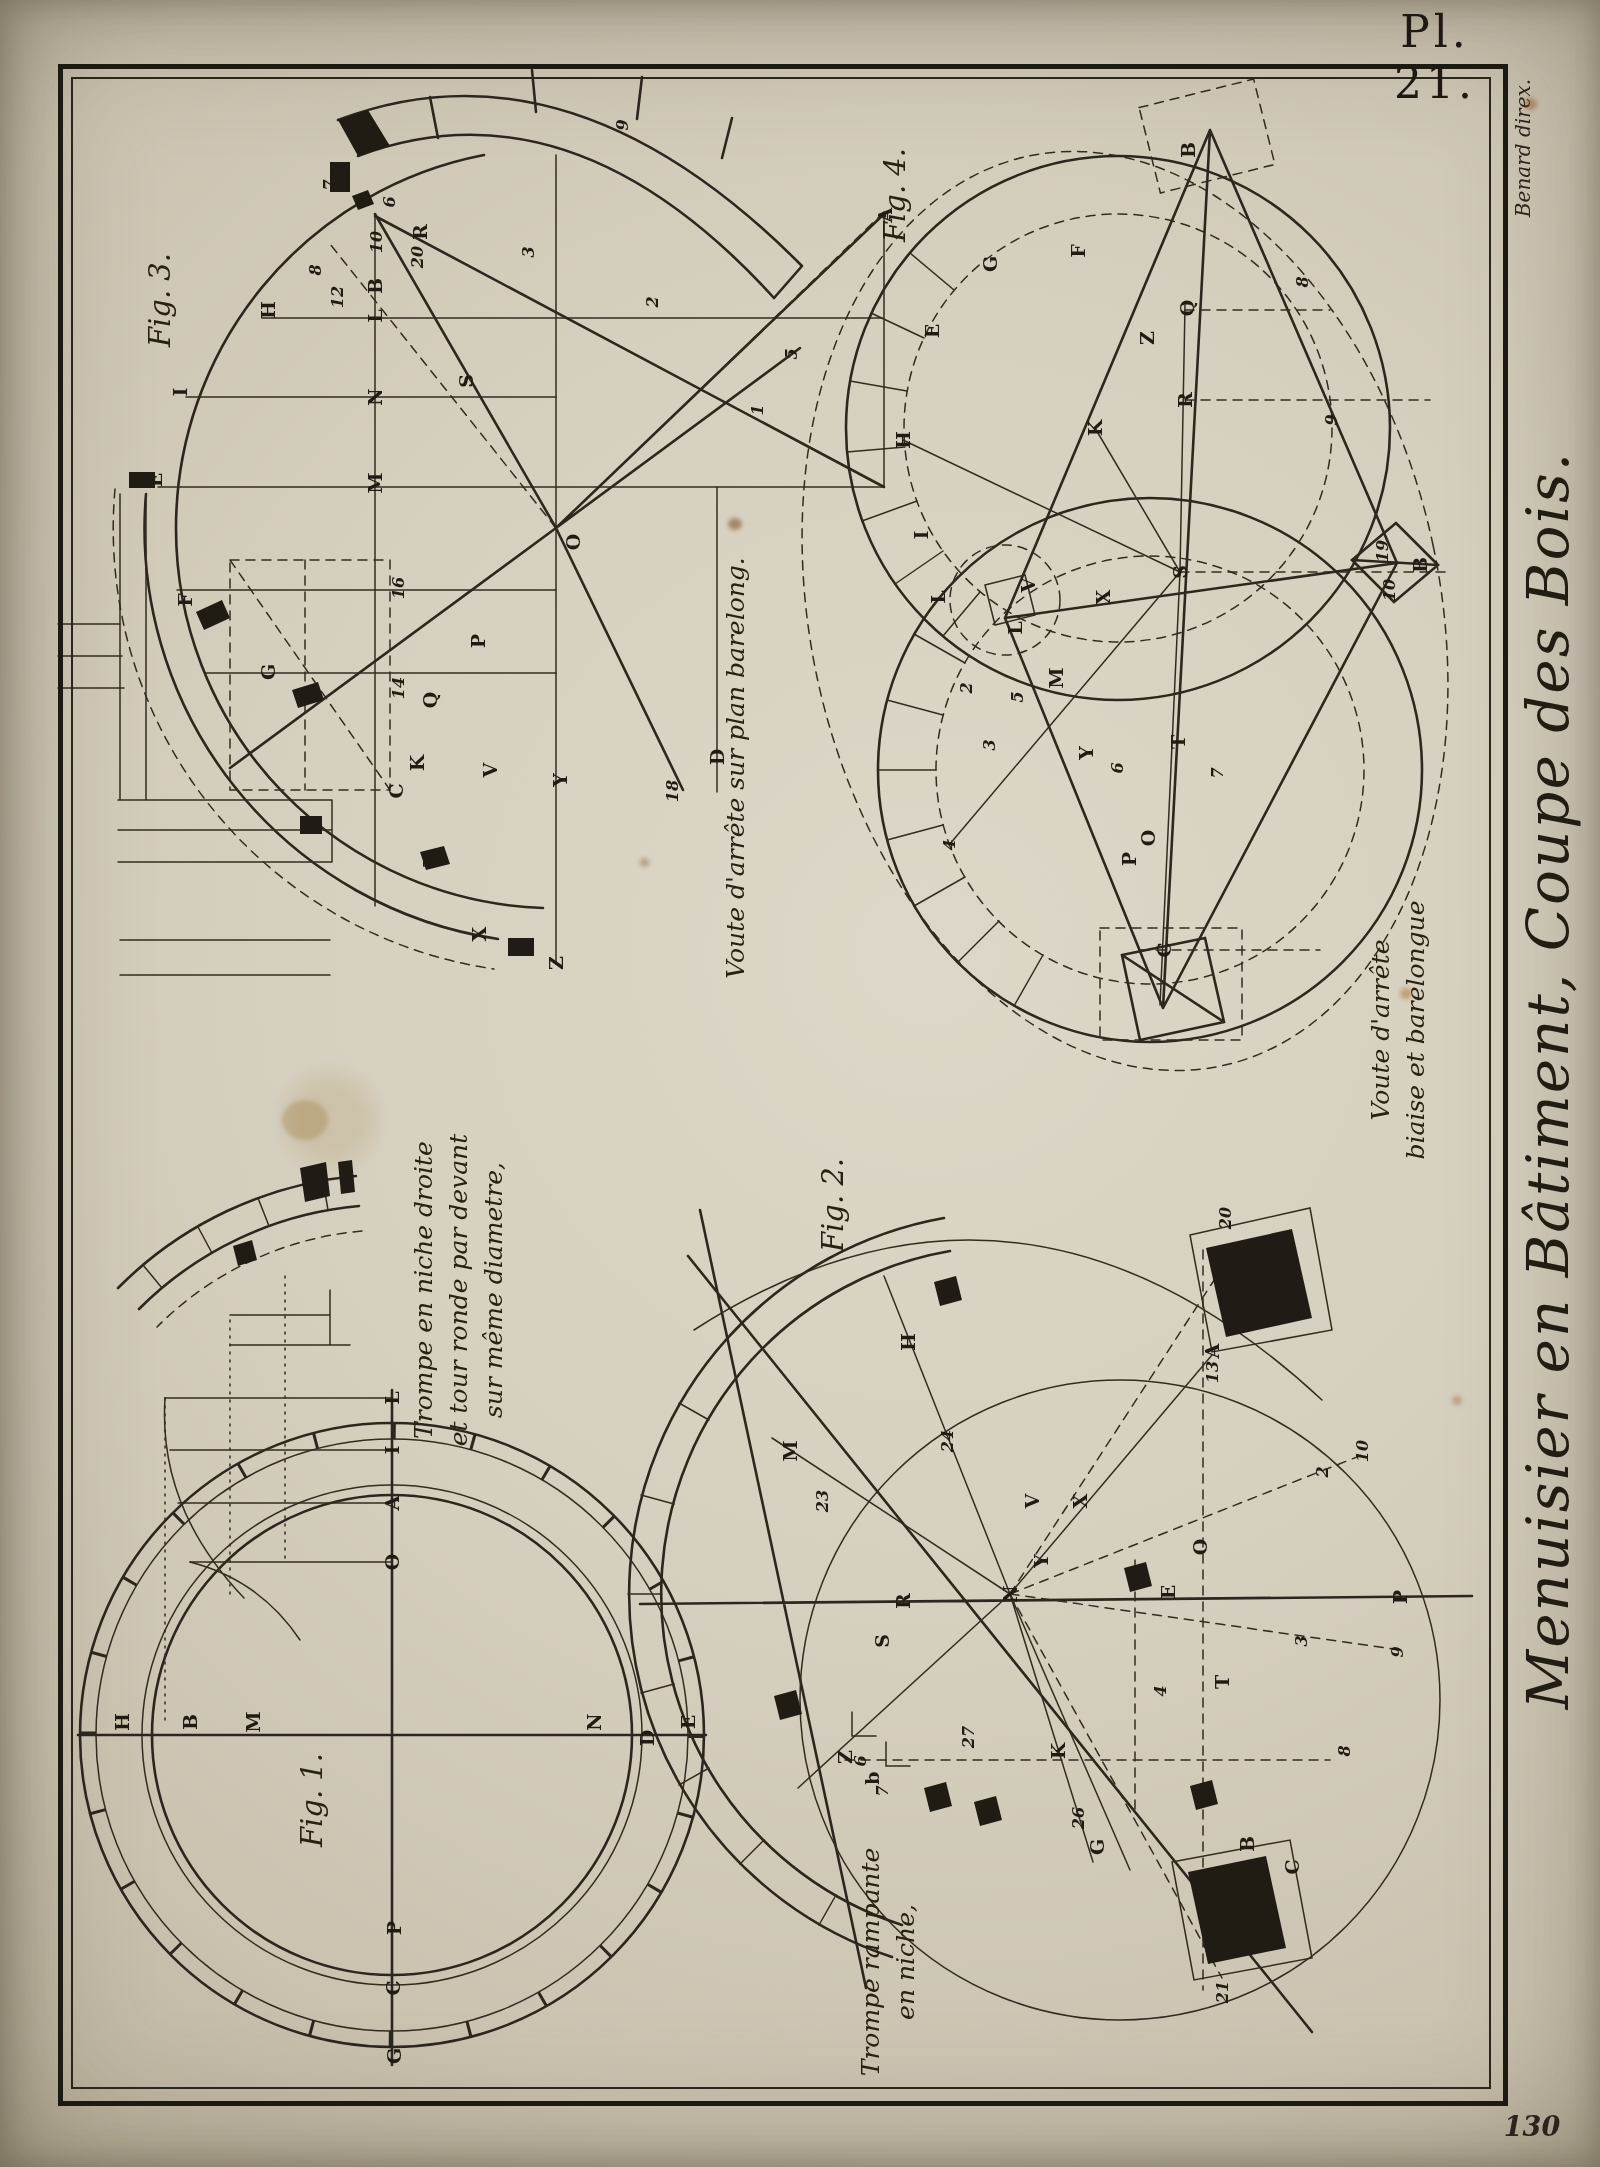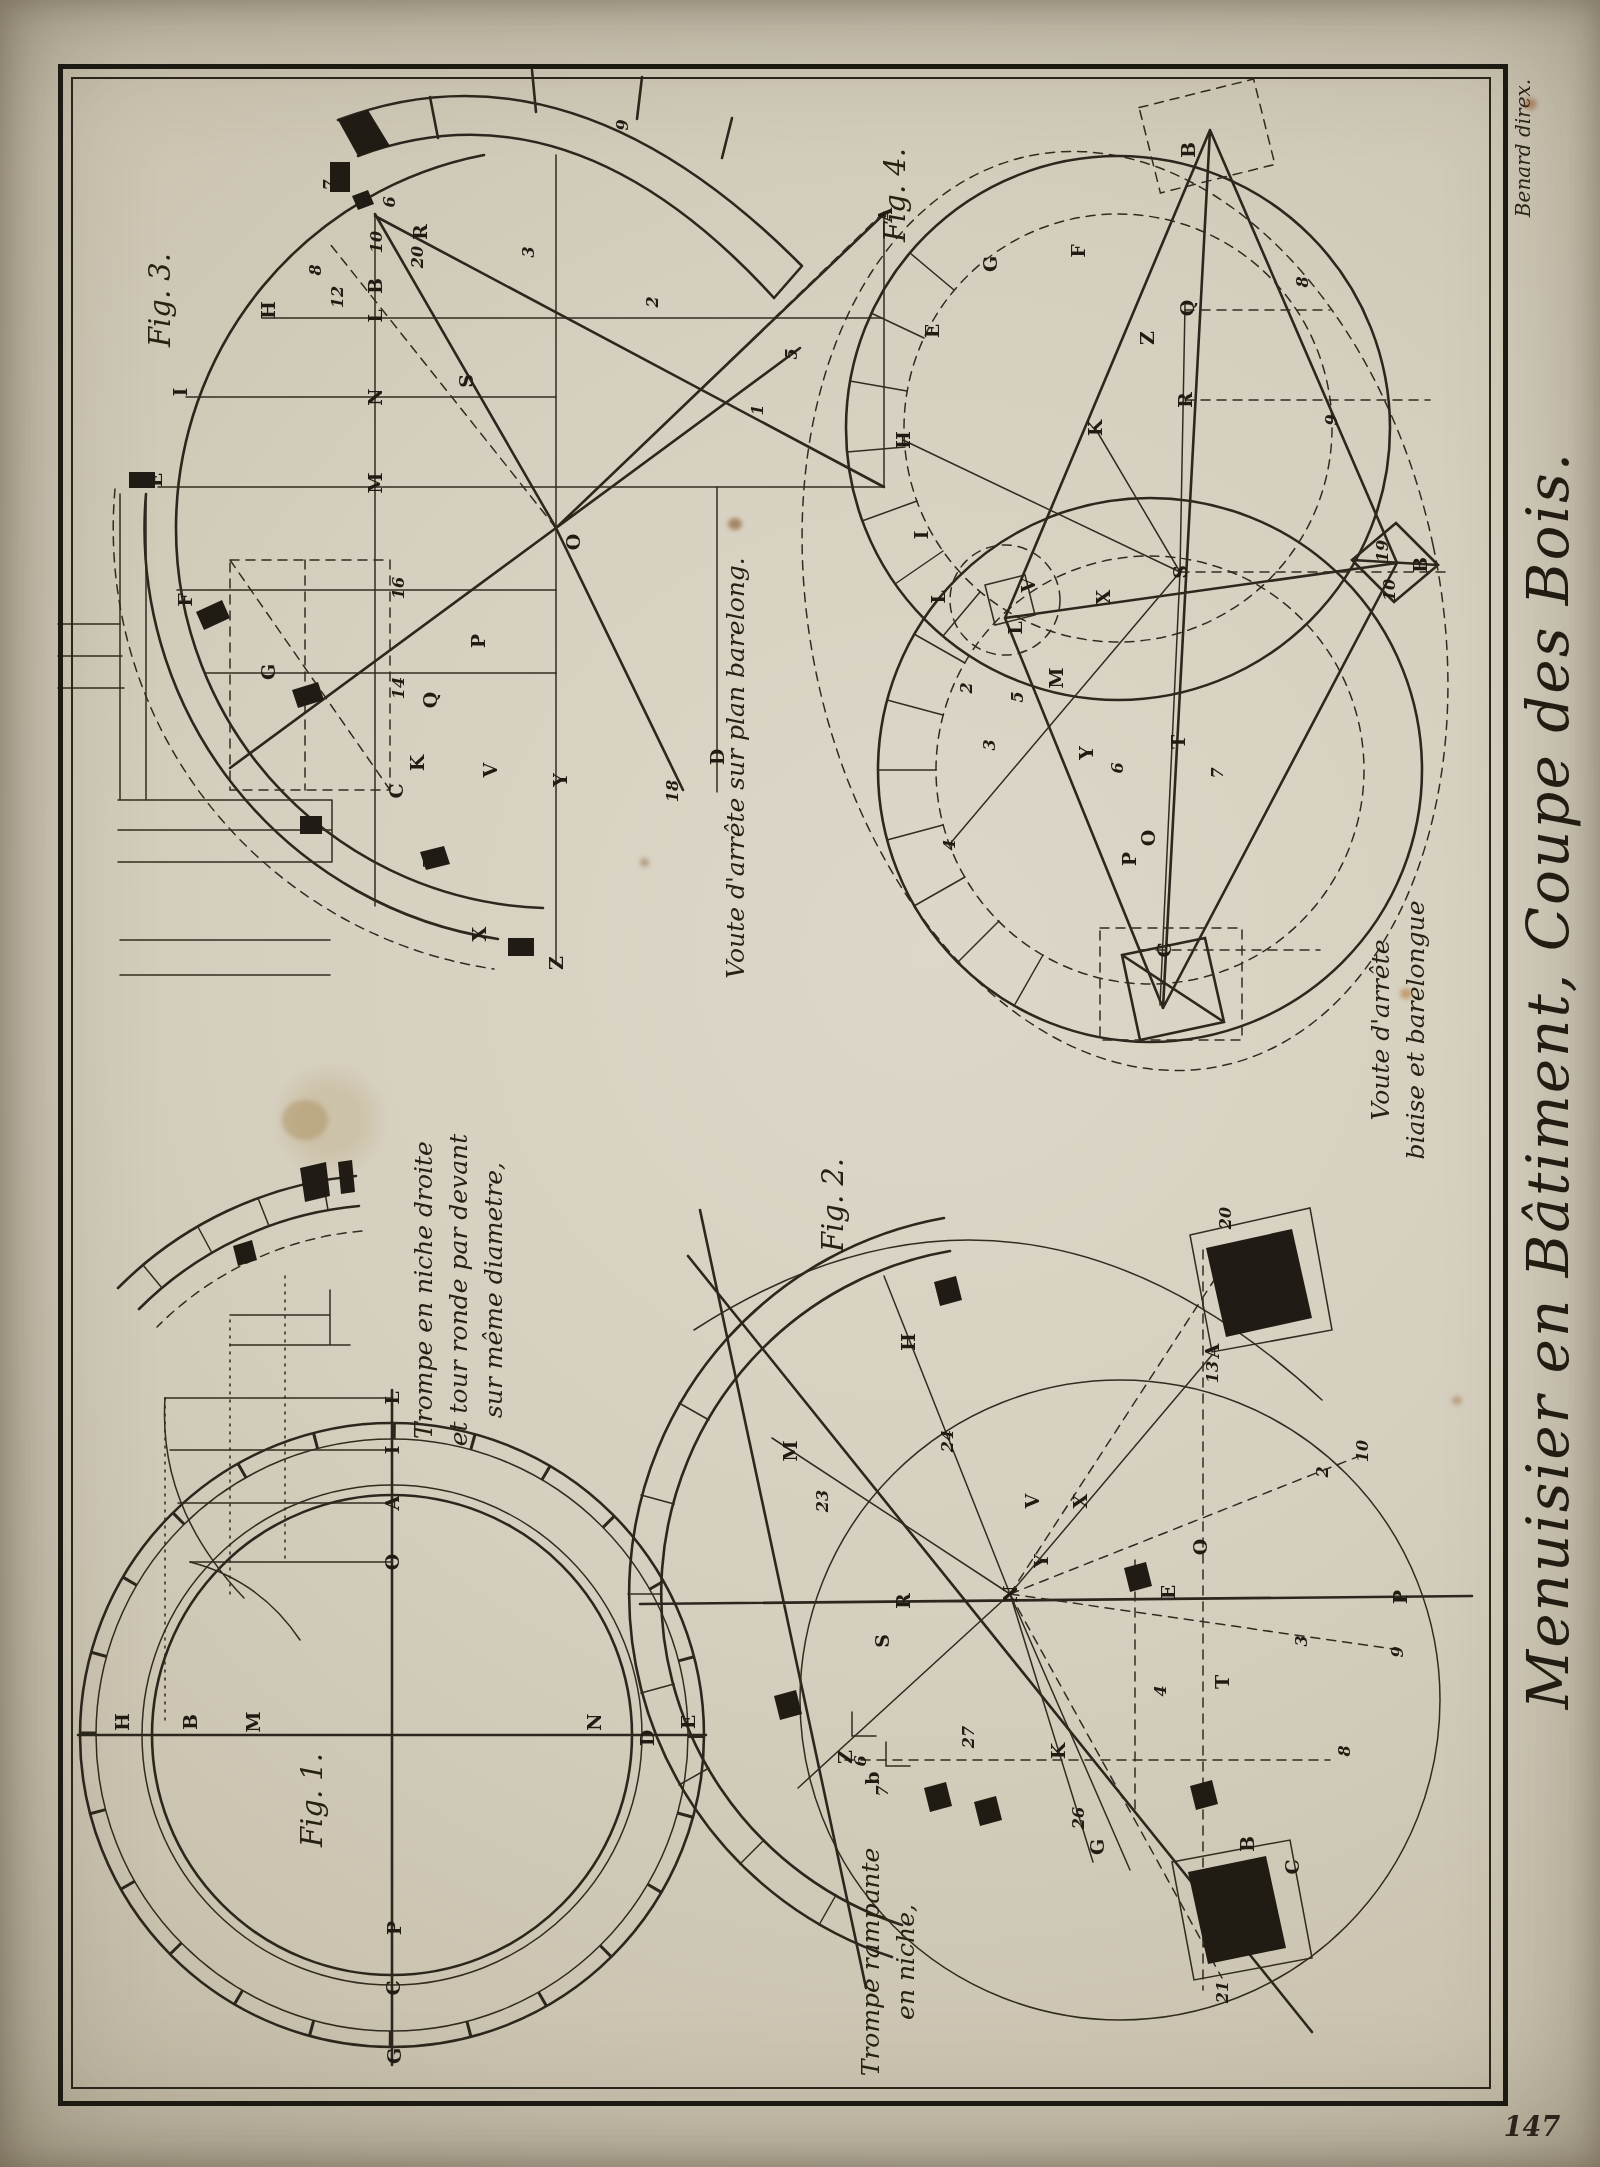--- a/index.html
+++ b/index.html
@@ -99,23 +99,24 @@
       <path class="s1 dash" d="M1010 1594 L1235 1248 M1010 1594 L1222 1978 M1010 1594 L1362 1455 M1010 1594 L1400 1650 M1203 1250 V1990 M1135 1560 V1810 M845 1760 H1330"></path>
       <path class="s1" d="M1190 1235 L1310 1208 L1332 1330 L1212 1352 Z M1172 1862 L1290 1840 L1312 1958 L1194 1980 Z"></path>
       <path class="fill" d="M1206 1248 L1292 1229 L1312 1318 L1226 1337 Z M1188 1872 L1266 1856 L1286 1948 L1208 1964 Z M934 1282 L956 1276 L962 1300 L940 1306 Z M774 1696 L796 1690 L802 1714 L780 1720 Z M924 1788 L946 1782 L952 1806 L930 1812 Z M974 1802 L996 1796 L1002 1820 L980 1826 Z M1124 1568 L1146 1562 L1152 1586 L1130 1592 Z M1190 1786 L1212 1780 L1218 1804 L1196 1810 Z"></path>
       <path class="s1" d="M852 1712 L852 1736 L876 1736 M886 1742 L886 1766 L910 1766"></path>
     </g>
   </svg>
 
   <div class="frame outer"></div>
   <div class="frame inner"></div>
 
+  <div class="plate-number">Pl. 21.</div>
   <div class="engraver">Benard direx.</div>
   <div class="main-title">Menuisier en Bâtiment, Coupe des Bois.</div>
-  <div class="page-number">147</div>
+  <div class="page-number">130</div>
 
   <div class="fig-label" style="left:160px;top:300px">Fig. 3.</div>
   <div class="fig-label" style="left:895px;top:195px">Fig. 4.</div>
   <div class="fig-label" style="left:312px;top:1800px">Fig. 1.</div>
   <div class="fig-label" style="left:833px;top:1205px">Fig. 2.</div>
 
   <div class="caption" style="left:735px;top:768px">
     <div>Voute d'arrête sur plan barelong.</div>
   </div>
   <div class="caption" style="left:1398px;top:1030px">

